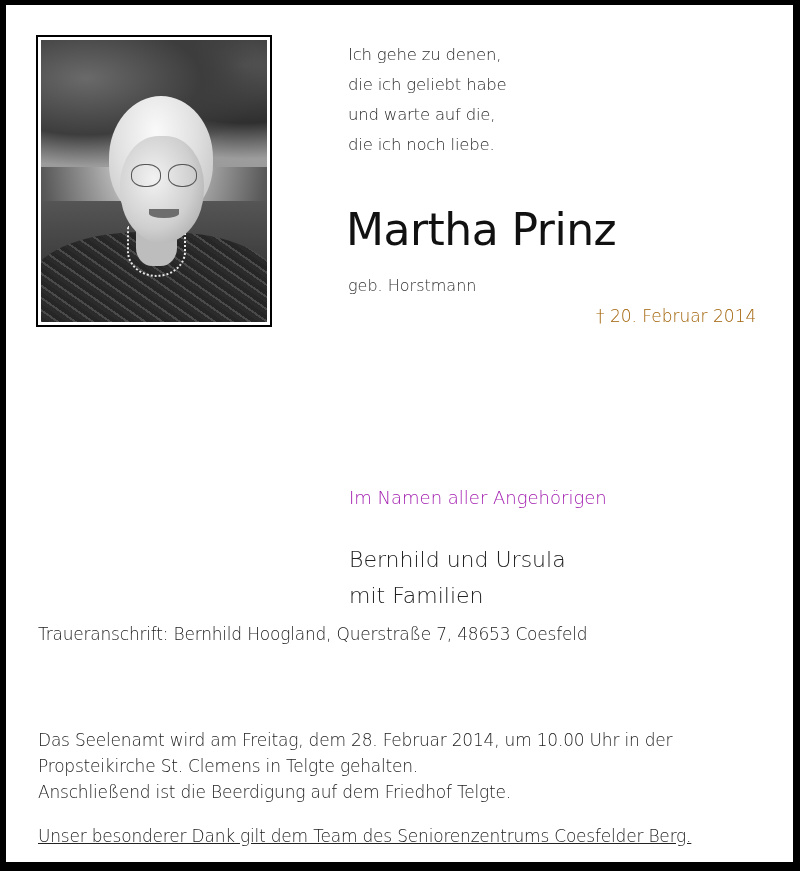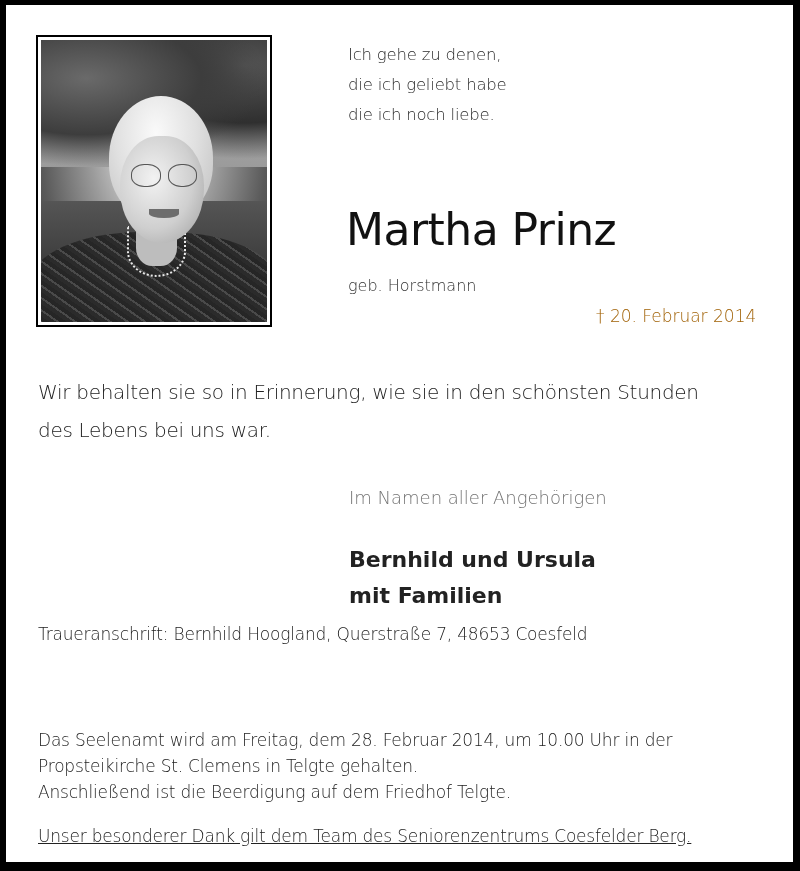--- a/index.html
+++ b/index.html
@@ -74,23 +74,23 @@
     .poem div { height: 30px; }
 
     .name { left: 340px; top: 197px; font-size: 44px; line-height: 56px; color: #111; letter-spacing: -0.5px; font-weight: normal; }
     .maiden { left: 342px; top: 269px; font-size: 16px; line-height: 24px; color: #333; }
     .born { left: 342px; top: 299px; font-size: 17px; line-height: 24px; color: #2a2a2a; }
     .died { left: 590px; top: 299px; font-size: 17px; line-height: 24px; color: #a16207; }
 
     .quote { left: 32px; top: 368px; font-size: 20px; line-height: 38px; color: #222; letter-spacing: -0.3px; }
     .quote div { height: 38px; }
 
-    .on-behalf { left: 343px; top: 480px; font-size: 18px; line-height: 26px; color: #737373; }
+    .on-behalf { left: 343px; top: 480px; font-size: 18px; line-height: 26px; color: #a21caf; }
     .signers { left: 343px; top: 537px; font-size: 22px; line-height: 36px; color: #222; }
-    .signers div { height: 36px; font-weight: bold; }
+    .signers div { height: 36px; }
 
     .address { left: 32px; top: 616px; font-size: 17px; line-height: 26px; color: #222; letter-spacing: -0.2px; }
 
     .service { left: 32px; top: 722px; font-size: 17px; line-height: 26px; color: #222; letter-spacing: -0.2px; }
     .service div { height: 26px; }
     .thanks { left: 32px; top: 818px; font-size: 17px; line-height: 26px; color: #222; letter-spacing: -0.2px; text-decoration: underline; }
   </style>
 </head>
 <body>
 
@@ -107,31 +107,28 @@
       <div class="face"></div>
       <div class="glasses-l"></div>
       <div class="glasses-r"></div>
       <div class="mouth"></div>
     </div>
   </div>
 
   <div class="txt poem">
     <div>Ich gehe zu denen,</div>
     <div>die ich geliebt habe</div>
+    <div>und warte auf die,</div>
     <div>die ich noch liebe.</div>
   </div>
 
   <div class="txt name">Martha Prinz</div>
   <div class="txt maiden">geb. Horstmann</div>
   <div class="txt died">† 20. Februar 2014</div>
 
-  <div class="txt quote">
-    <div>Wir behalten sie so in Erinnerung, wie sie in den schönsten Stunden</div>
-    <div>des Lebens bei uns war.</div>
-  </div>
 
   <div class="txt on-behalf">Im Namen aller Angehörigen</div>
 
   <div class="txt signers">
     <div>Bernhild und Ursula</div>
     <div>mit Familien</div>
   </div>
 
   <div class="txt address">Traueranschrift: Bernhild Hoogland, Querstraße 7, 48653 Coesfeld</div>
 

